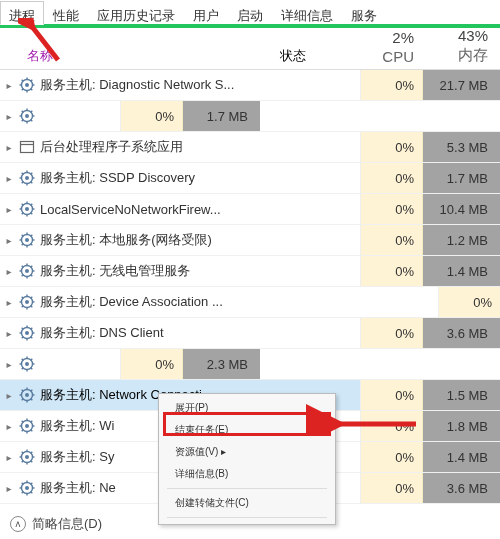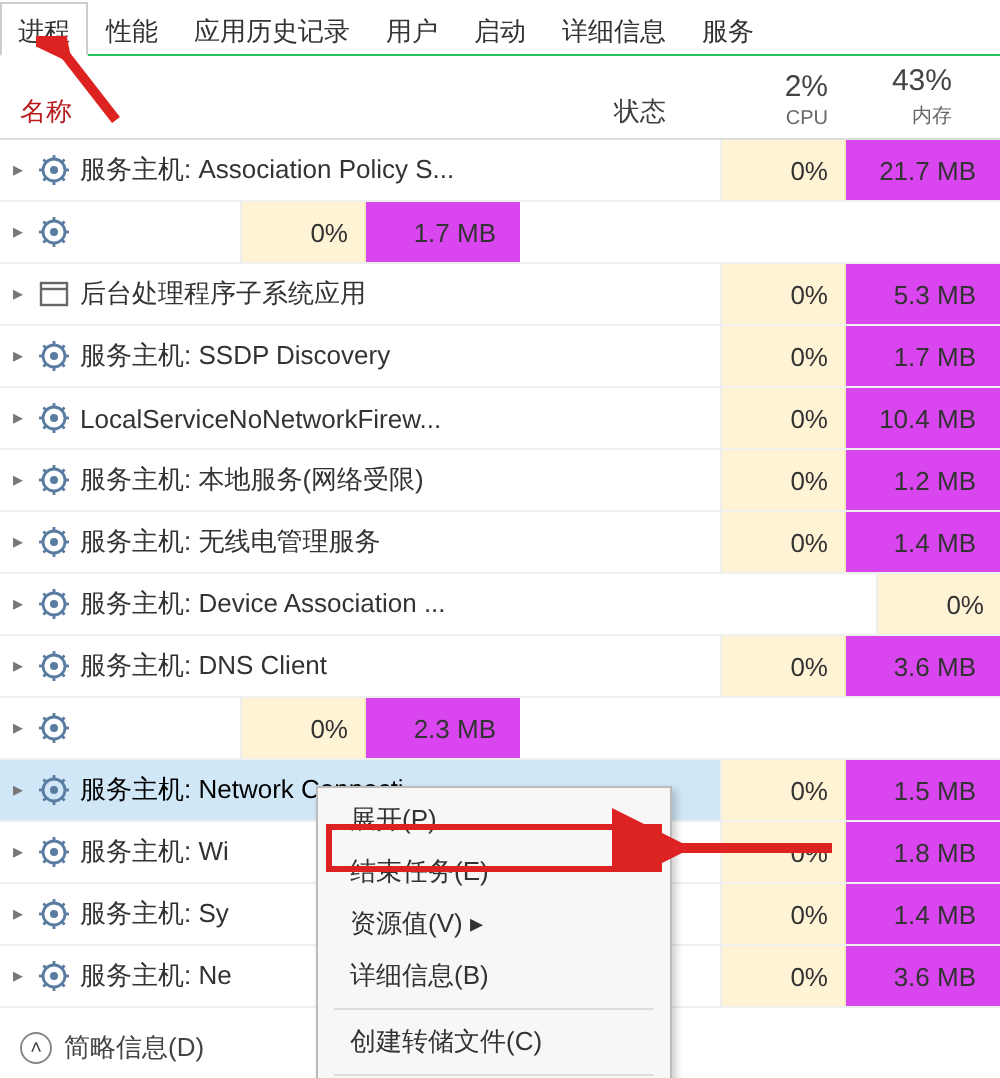--- a/index.html
+++ b/index.html
@@ -1,45 +1,45 @@
 <!DOCTYPE html>
 <html><head>
 <meta charset="utf-8">
 <style>
 * { margin: 0; padding: 0; box-sizing: border-box; font-family: "Microsoft YaHei", "Segoe UI", sans-serif; }
 body { width: 500px; height: 539px; background: #fff; overflow: hidden; position: relative; font-size: 13px; color: #333; }
 
-.tabs { display: flex; border-bottom: 1px solid #22c55e; height: 28px; align-items: stretch; }
+.tabs { display: flex; border-bottom: 4px solid #22c55e; height: 28px; align-items: stretch; }
 .tab { padding: 5px 8px; cursor: pointer; border: 1px solid transparent; border-bottom: none; position: relative; top: 1px; }
 .tab.active { border-color: #ccc; background: #fff; border-bottom: 1px solid #fff; }
 
 .header-row { display: flex; align-items: flex-end; height: 42px; border-bottom: 1px solid #ddd; padding-bottom: 4px; }
-.col-name { flex: 1; padding-left: 10px; color: #b91c1c; }
-.col-status { width: 80px; text-align: center; color: #404040; }
+.col-name { flex: 1; padding-left: 10px; color: #a21caf; margin-left: 17px; }
+.col-status { width: 80px; text-align: left; color: #000000; }
 .col-cpu { width: 62px; text-align: right; padding-right: 8px; }
-.col-mem { width: 78px; text-align: right; padding-right: 24px; }
+.col-mem { width: 78px; text-align: right; padding-right: 12px; }
 .col-cpu, .col-mem { display: flex; flex-direction: column; align-items: flex-end; gap: 2px; }
 .pct { font-size: 15px; color: #444; }
-.hlabel { font-size: 10px; color: #666; }
+.hlabel { font-size: 15px; color: #666; }
 
 .row { display: flex; align-items: center; height: 31px; border-bottom: 1px solid #f0f0f0; }
 .row .expand { width: 14px; text-align: center; color: #777; font-size: 10px; padding-left: 4px; }
 .row .icon { width: 18px; height: 18px; margin: 0 4px; display: inline-flex; align-items: center; justify-content: center; }
 .row .name { flex: 1; white-space: nowrap; overflow: hidden; text-overflow: ellipsis; padding-right: 4px; }
 .row .status { width: 80px; }
 .row .cpu { width: 62px; text-align: right; padding-right: 8px; background: #fff3d6; height: 100%; display: flex; align-items: center; justify-content: flex-end; border-left: 1px solid #eee; }
-.row .mem { width: 78px; text-align: right; padding-right: 12px; background: #d946ef; height: 100%; display: flex; align-items: center; justify-content: flex-end; border-left: 1px solid #f5e9c2; }
+.row .mem { width: 78px; text-align: right; padding-right: 12px; background: #a3a3a3; height: 100%; display: flex; align-items: center; justify-content: flex-end; border-left: 1px solid #f5e9c2; }
 .row.selected { background: #d0e7f7; }
 .row.selected .name { color: #000; }
 
 .gear-icon svg { width: 16px; height: 16px; }
 .window-icon svg { width: 16px; height: 16px; }
 
 .context-menu { position: absolute; left: 158px; top: 393px; width: 178px; background: #f7f7f7; border: 1px solid #bbb; box-shadow: 2px 2px 4px rgba(0,0,0,0.2); padding: 3px 2px; z-index: 10; }
-.context-menu .mi { padding: 4px 14px; cursor: default; font-size: 13px; }
+.context-menu .mi { padding: 4px 14px; cursor: default; font-size: 10px; }
 .context-menu .sep { height: 1px; background: #ddd; margin: 3px 6px; }
 
 .footer { position: absolute; bottom: 6px; left: 10px; display: flex; align-items: center; gap: 6px; color: #444; }
 .footer .chev { border: 1px solid #888; border-radius: 50%; width: 16px; height: 16px; display: inline-flex; align-items: center; justify-content: center; font-size: 10px; }
 
 .red-arrow-1 { position: absolute; left: 18px; top: 18px; z-index: 5; pointer-events: none; }
 .red-arrow-2 { position: absolute; left: 236px; top: 400px; z-index: 20; pointer-events: none; }
 .red-box { position: absolute; left: 163px; top: 412px; width: 168px; height: 24px; border: 3px solid #d22; z-index: 15; pointer-events: none; }
 </style>
 </head>
@@ -91,21 +91,21 @@
             <line x1="8" y1="13" x2="8" y2="15.5"></line>
             <line x1="0.5" y1="8" x2="3" y2="8"></line>
             <line x1="13" y1="8" x2="15.5" y2="8"></line>
             <line x1="2.7" y1="2.7" x2="4.5" y2="4.5"></line>
             <line x1="11.5" y1="11.5" x2="13.3" y2="13.3"></line>
             <line x1="2.7" y1="13.3" x2="4.5" y2="11.5"></line>
             <line x1="11.5" y1="4.5" x2="13.3" y2="2.7"></line>
           </g>
         </svg>
       </span>
-      <span class="name">服务主机: Association Policy S...</span>
+      <span class="name">服务主机: Diagnostic Network S...</span>
       <span class="status"></span>
       <span class="cpu">0%</span>
       <span class="mem">21.7 MB</span>
     </div>
     <div class="row">
       <span class="expand">▸</span>
       <span class="icon gear-icon">
         <svg viewBox="0 0 16 16">
           <circle cx="8" cy="8" r="5.5" fill="none" stroke="#5a7ca0" stroke-width="1.4"></circle>
           <circle cx="8" cy="8" r="2" fill="#5a7ca0"></circle>

